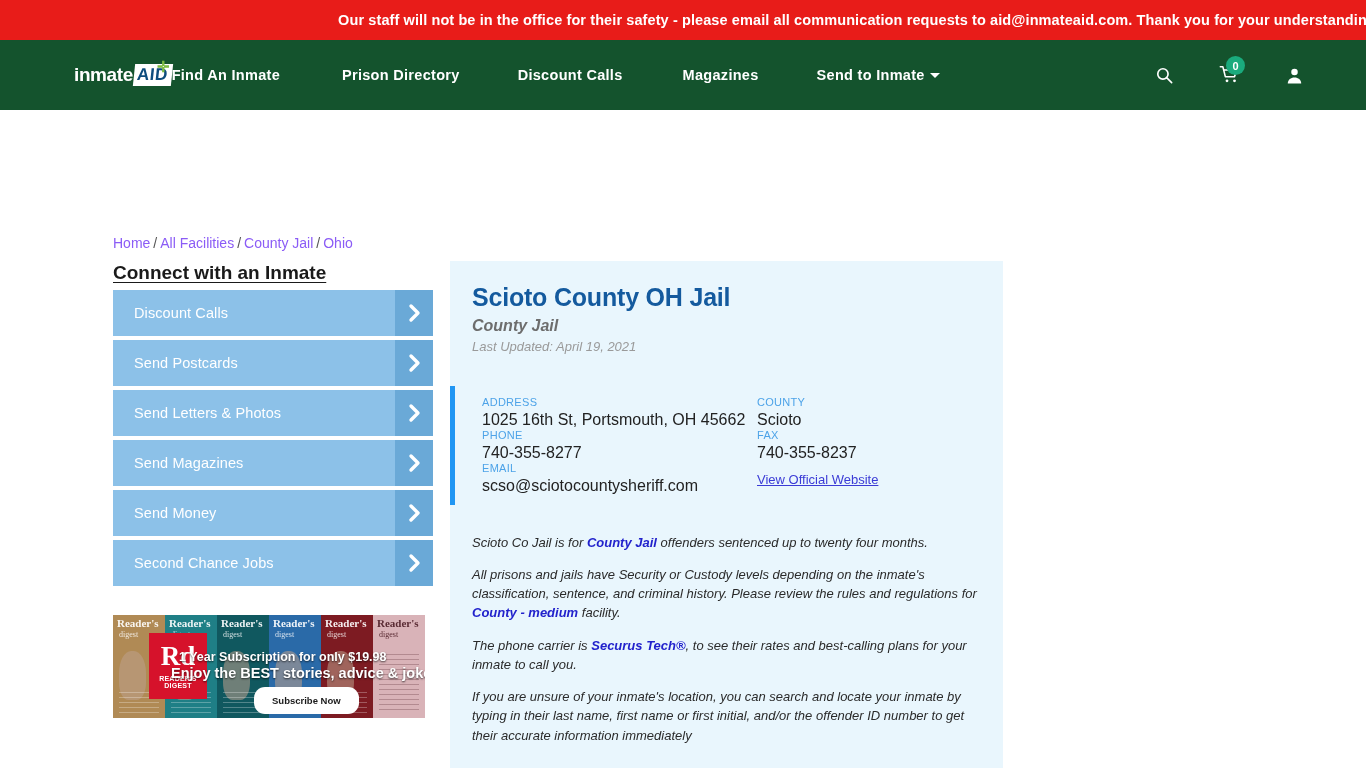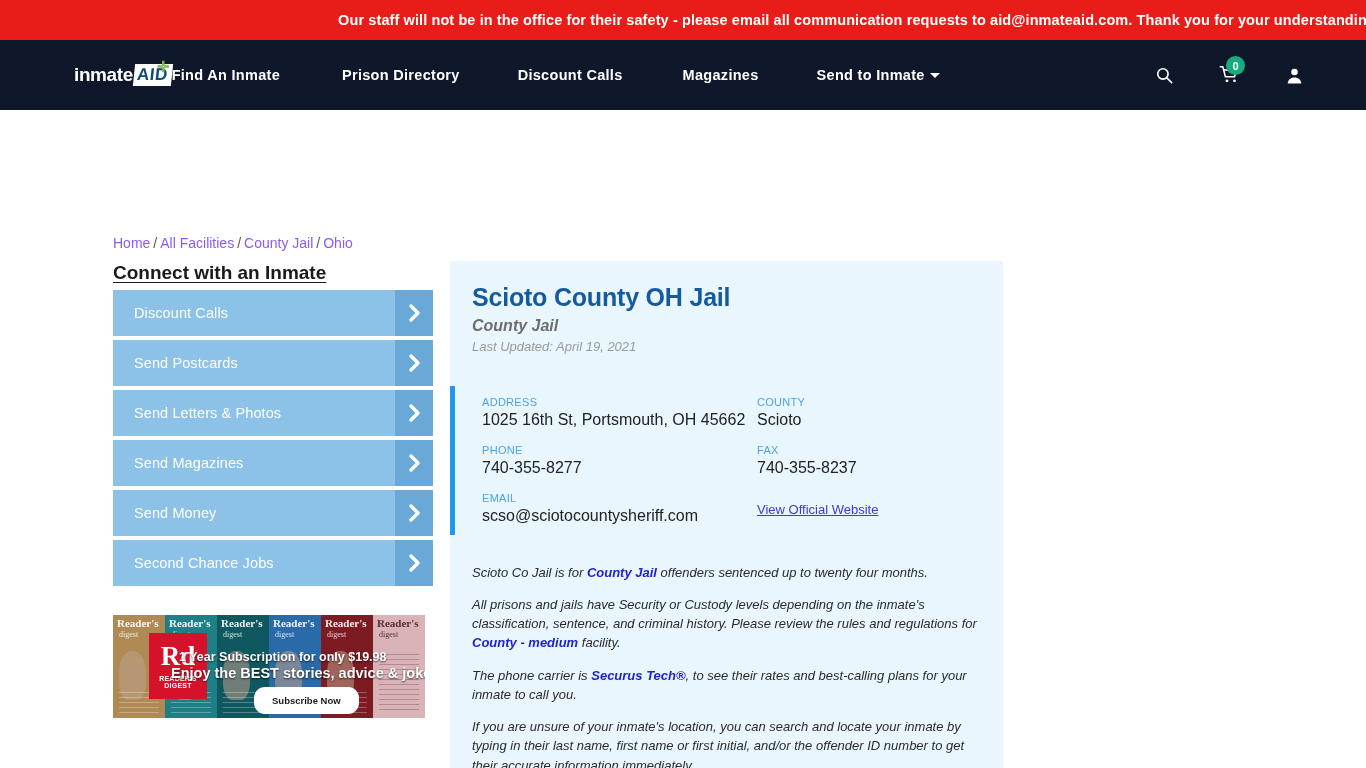--- a/index.html
+++ b/index.html
@@ -25,21 +25,21 @@
     font-size: 14.5px;
     font-weight: bold;
     letter-spacing: .1px;
     padding-right: 0;
     transform: translateX(14px);
   }
 
   
   .navbar {
     height: 70px;
-    background: #0f172a;
+    background: #14532d;
     display: flex;
     align-items: center;
     padding: 0 62px 0 74px;
   }
   .logo {
     display: flex; align-items: center;
     position: relative;
     height: 24px;
     cursor: pointer;
   }
@@ -292,21 +292,20 @@
     font-style: italic;
     margin-top: 4px;
   }
 
   .contact-block {
     margin: 32px 0 0 0;
     border-left: 5px solid #2196f3;
     padding: 10px 0 10px 27px;
     display: grid;
     grid-template-columns: 275px 1fr;
-    row-gap: 15px;
   }
   .contact-label {
     color: #4da3e8;
     font-size: 11px;
     letter-spacing: .3px;
     text-transform: uppercase;
   }
   .contact-value {
     color: #222222;
     font-size: 16px;

